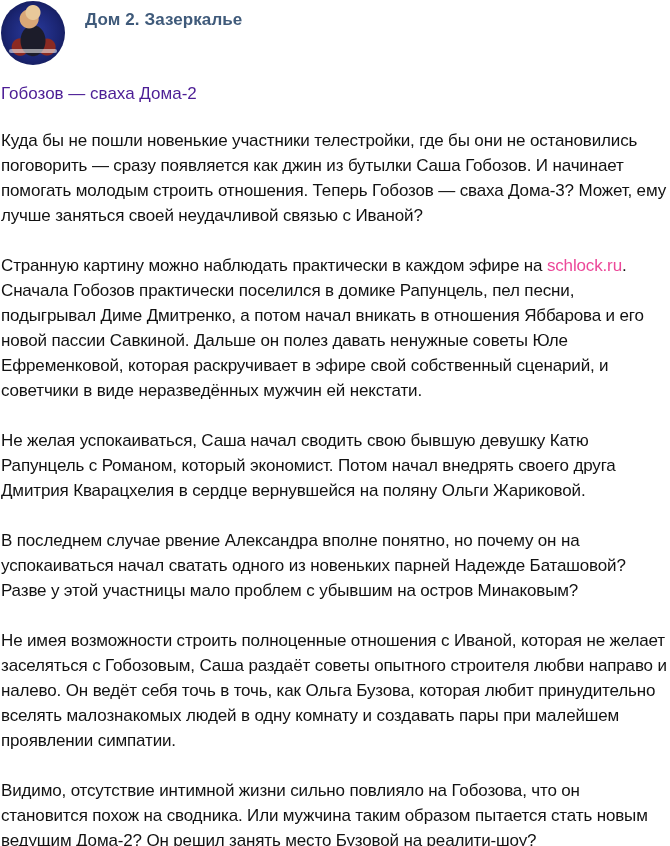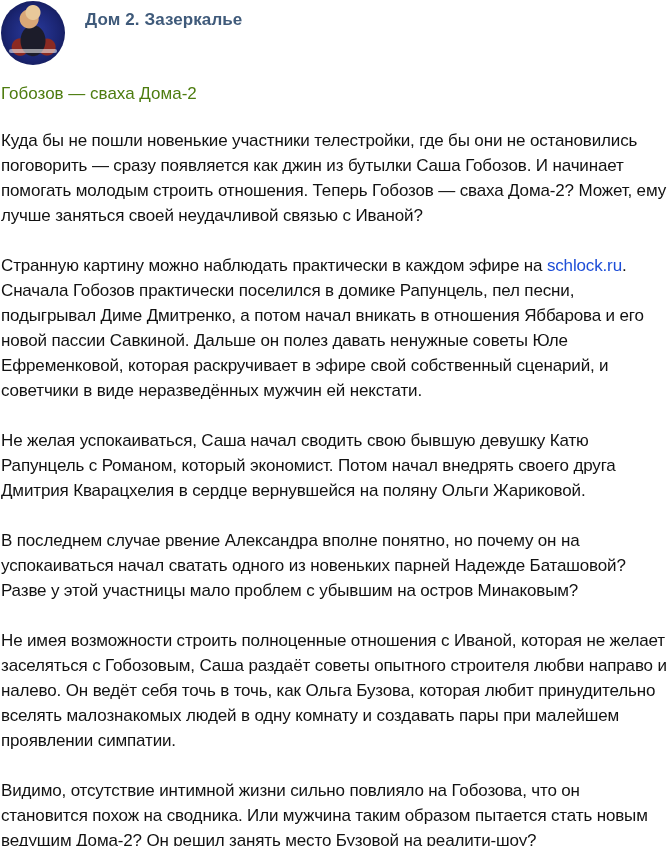--- a/index.html
+++ b/index.html
@@ -21,38 +21,38 @@
     .avatar-caption {
       position: absolute; left: 8px; right: 8px; bottom: 12px; height: 4px;
       background: rgba(255,255,255,0.55); border-radius: 2px;
     }
     .group-name {
       position: absolute; left: 85px; top: 10px; font-size: 17px; font-weight: bold;
       color: #3f5a7a; letter-spacing: 0.1px;
     }
 
     .post { position: absolute; left: 1px; top: 82px; width: 668px; }
-    .post-title { font-size: 17px; line-height: 24px; color: #4d7c0f; margin-bottom: 22px; }
+    .post-title { font-size: 17px; line-height: 24px; color: #4c1d95; margin-bottom: 22px; }
     .para { font-size: 17px; line-height: 25px; color: #111; margin-bottom: 25px; letter-spacing: -0.15px; }
-    .link { color: #1d4ed8; text-decoration: none; text-align: center; }
+    .link { color: #ec4899; text-decoration: none; text-align: center; }
   </style>
 </head>
 <body>
 
 <div class="header">
   <div class="avatar">
     <div class="avatar-caption"></div>
   </div>
   <div class="group-name">Дом 2. Зазеркалье</div>
 </div>
 
 <div class="post">
   <div class="post-title">Гобозов — сваха Дома-2</div>
 
-  <p class="para">Куда бы не пошли новенькие участники телестройки, где бы они не остановились поговорить — сразу появляется как джин из бутылки Саша Гобозов. И начинает помогать молодым строить отношения. Теперь Гобозов — сваха Дома-2? Может, ему лучше заняться своей неудачливой связью с Иваной?</p>
+  <p class="para">Куда бы не пошли новенькие участники телестройки, где бы они не остановились поговорить — сразу появляется как джин из бутылки Саша Гобозов. И начинает помогать молодым строить отношения. Теперь Гобозов — сваха Дома-3? Может, ему лучше заняться своей неудачливой связью с Иваной?</p>
 
   <p class="para"><span>Странную картину можно наблюдать практически в каждом эфире на </span><a class="link">schlock.ru</a><span>. Сначала Гобозов практически поселился в домике Рапунцель, пел песни, подыгрывал Диме Дмитренко, а потом начал вникать в отношения Яббарова и его новой пассии Савкиной. Дальше он полез давать ненужные советы Юле Ефременковой, которая раскручивает в эфире свой собственный сценарий, и советчики в виде неразведённых мужчин ей некстати.</span></p>
 
   <p class="para">Не желая успокаиваться, Саша начал сводить свою бывшую девушку Катю Рапунцель с Романом, который экономист. Потом начал внедрять своего друга Дмитрия Кварацхелия в сердце вернувшейся на поляну Ольги Жариковой.</p>
 
   <p class="para">В последнем случае рвение Александра вполне понятно, но почему он на успокаиваться начал сватать одного из новеньких парней Надежде Баташовой? Разве у этой участницы мало проблем с убывшим на остров Минаковым?</p>
 
   <p class="para">Не имея возможности строить полноценные отношения с Иваной, которая не желает заселяться с Гобозовым, Саша раздаёт советы опытного строителя любви направо и налево. Он ведёт себя точь в точь, как Ольга Бузова, которая любит принудительно вселять малознакомых людей в одну комнату и создавать пары при малейшем проявлении симпатии.</p>
 
   <p class="para">Видимо, отсутствие интимной жизни сильно повлияло на Гобозова, что он становится похож на сводника. Или мужчина таким образом пытается стать новым ведущим Дома-2? Он решил занять место Бузовой на реалити-шоу?</p>

